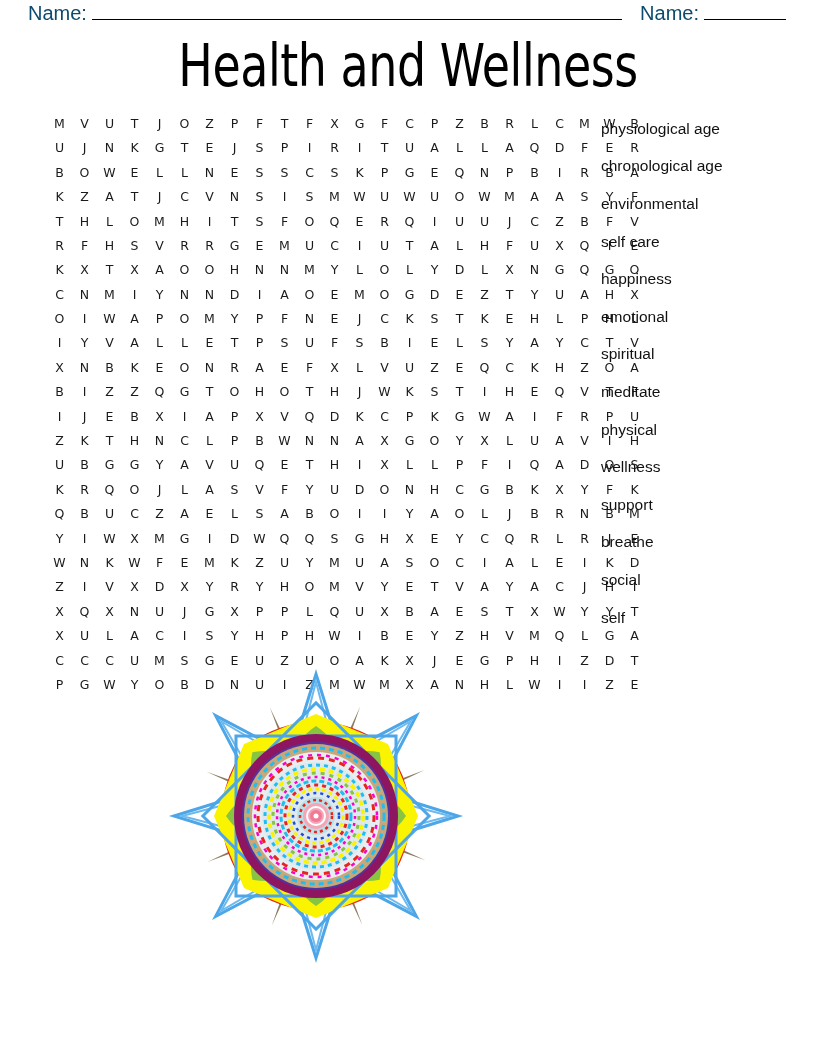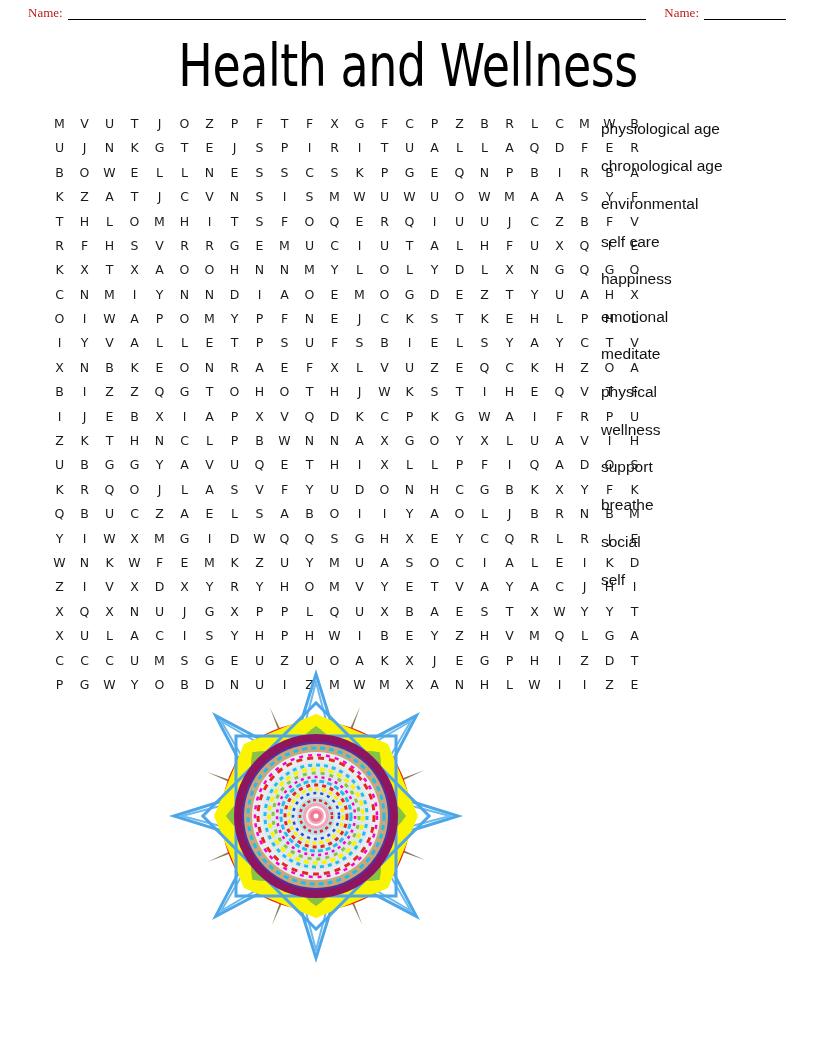--- a/index.html
+++ b/index.html
@@ -25,23 +25,23 @@
     top: 0;
     width: 816px;
     height: 26px;
     display: flex;
     align-items: center;
     padding: 0 30px 0 28px;
     box-sizing: border-box;
     font-size: 15px;
   }
   .field-label {
-    font-family: Liberation Serif, serif;
-    font-size: 13px;
-    color: #b91c1c;
+    font-family: Liberation Sans, sans-serif;
+    font-size: 20px;
+    color: #0c4a6e;
     white-space: nowrap;
   }
   .rule {
     border-bottom: 1px solid #000;
     height: 13px;
     display: inline-block;
   }
   #name-rule { flex: 1 1 auto; margin: 0 4px 0 5px; }
   #date-rule { width: 82px; margin-left: 5px; }
   #date-label { margin-left: 14px; }
@@ -705,20 +705,21 @@
     <div class="grid-cell">E</div>
   </div>
 
 <div id="word-list">
     <div class="word-item">physiological age</div>
     <div class="word-item">chronological age</div>
     <div class="word-item">environmental</div>
     <div class="word-item">self care</div>
     <div class="word-item">happiness</div>
     <div class="word-item">emotional</div>
+    <div class="word-item">spiritual</div>
     <div class="word-item">meditate</div>
     <div class="word-item">physical</div>
     <div class="word-item">wellness</div>
     <div class="word-item">support</div>
     <div class="word-item">breathe</div>
     <div class="word-item">social</div>
     <div class="word-item">self</div>
   </div>
 
 <div id="mandala-figure">

